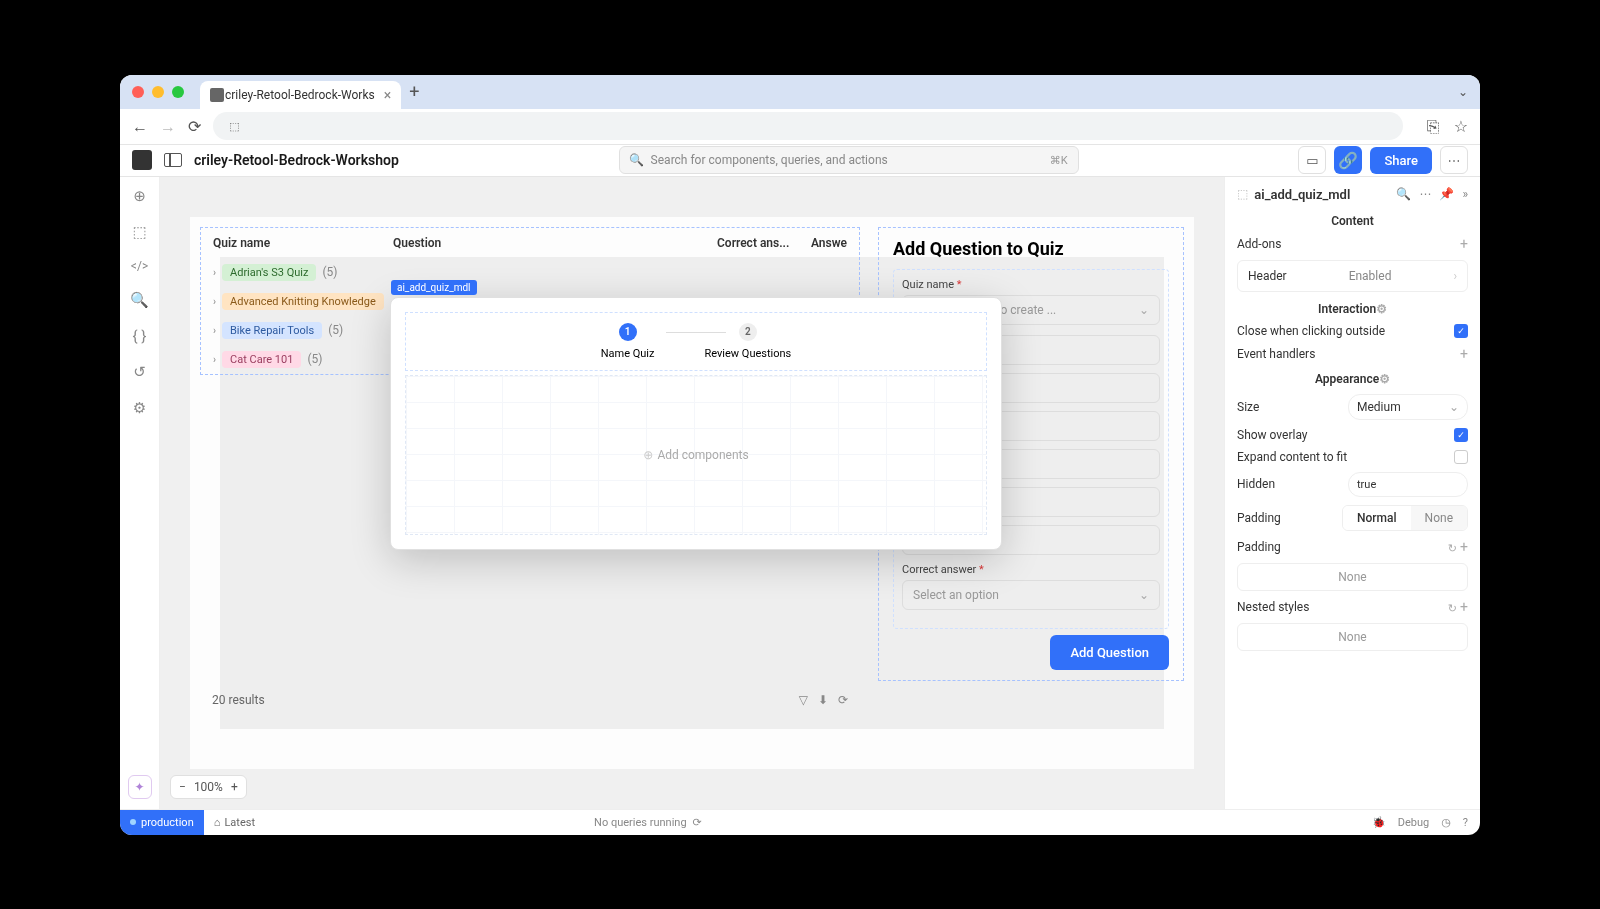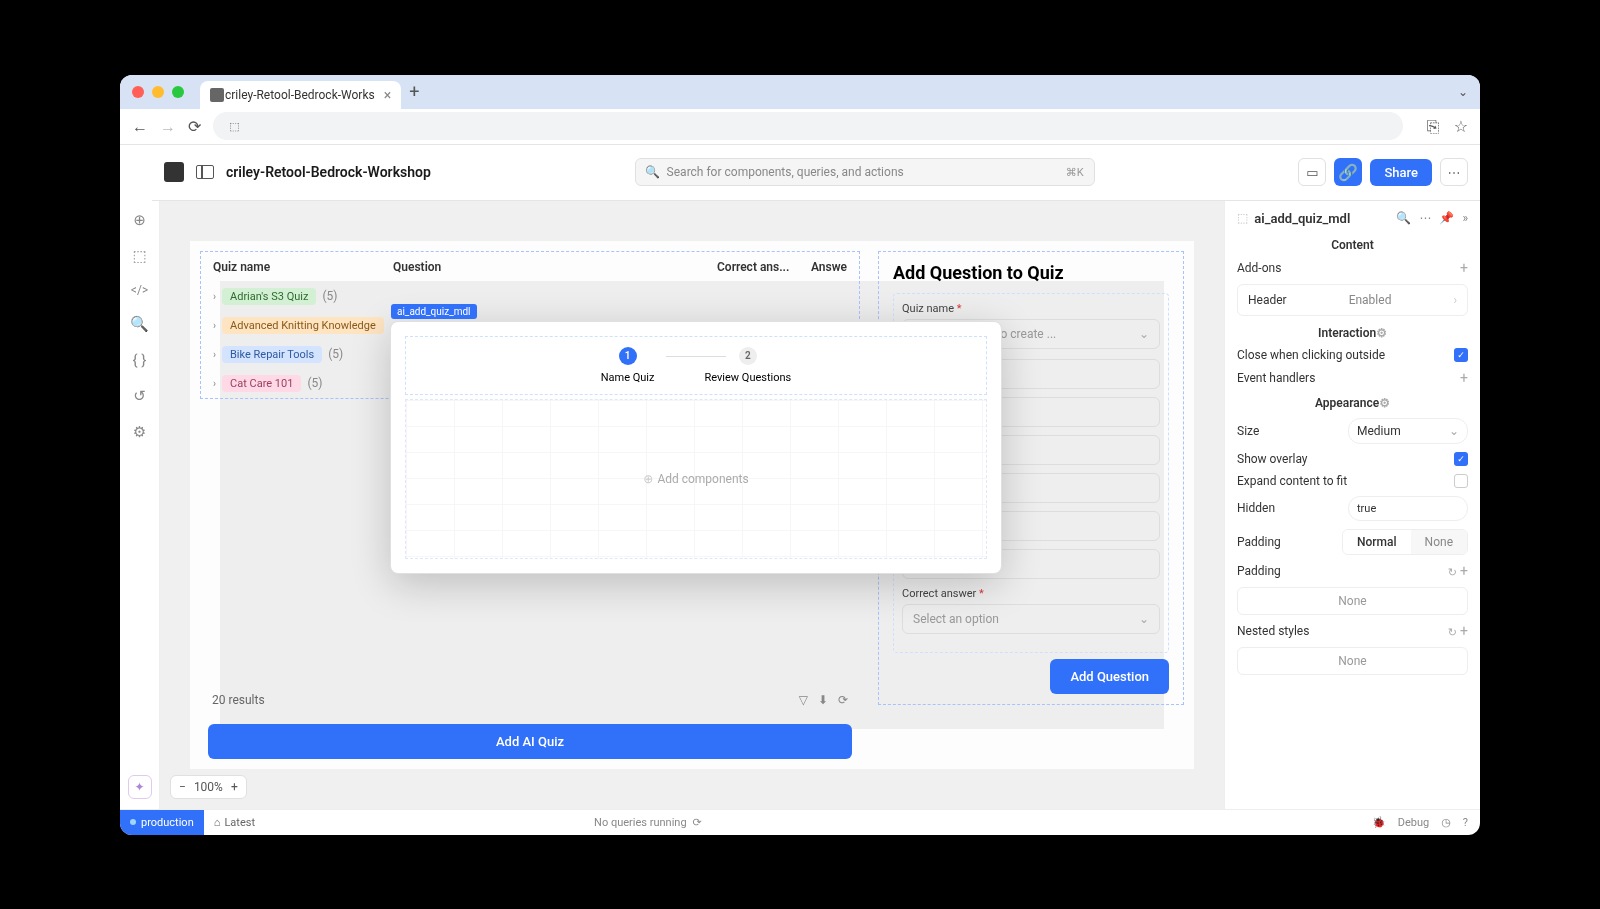--- a/index.html
+++ b/index.html
@@ -19,21 +19,21 @@
 .newtab { margin-left: 8px; color: #555; font-size: 18px; cursor: pointer; }
 .chrome-expand { margin-left: auto; color: #555; font-size: 12px; }
 
 .addrbar { height: 36px; display: flex; align-items: center; padding: 0 12px; gap: 12px; border-bottom: 1px solid #e5e5e5; }
 .nav-icn { color: #555; font-size: 16px; cursor: pointer; }
 .url-field { flex: 1; height: 28px; background: #f1f3f4; border-radius: 14px; display: flex; align-items: center; padding: 0 12px; }
 .url-chip { width: 18px; height: 18px; display: flex; align-items: center; justify-content: center; color: #555; font-size: 11px; }
 .addr-icons { display: flex; gap: 14px; color: #555; font-size: 16px; margin-left: 12px; }
 
 
-.app-hdr { height: 56px; display: flex; align-items: center; padding: 0 12px; gap: 12px; border-bottom: 1px solid #e5e5e5; margin-left: 32px; }
+.app-hdr { height: 32px; display: flex; align-items: center; padding: 0 12px; gap: 12px; border-bottom: 1px solid #e5e5e5; }
 .logo-sq { width: 20px; height: 20px; background: #333; border-radius: 3px; }
 .panel-toggle { width: 18px; height: 14px; border: 1.5px solid #555; border-radius: 2px; position: relative; }
 .panel-toggle::before { content: ''; position: absolute; left: 4px; top: 0; bottom: 0; width: 1.5px; background: #555; }
 .app-title { font-size: 14px; font-weight: 600; color: #1a1a1a; }
 .search-app { margin: 0 auto; width: 460px; height: 28px; background: #f5f5f5; border: 1px solid #e0e0e0; border-radius: 6px; display: flex; align-items: center; padding: 0 10px; font-size: 12px; color: #888; }
 .search-app .sicn { margin-right: 6px; }
 .search-k { margin-left: auto; font-size: 11px; color: #999; }
 .hdr-right { display: flex; align-items: center; gap: 8px; }
 .hdr-icn-btn { width: 28px; height: 28px; border: 1px solid #e0e0e0; border-radius: 6px; display: flex; align-items: center; justify-content: center; color: #555; cursor: pointer; font-size: 13px; }
 .share-btn { background: #3170f9; color: #fff; border: none; border-radius: 6px; padding: 6px 14px; font-size: 13px; font-weight: 500; cursor: pointer; }
@@ -220,21 +220,20 @@
         </div>
 
         <div class="results-bar">
           <span>20 results</span>
           <div class="rb-icons">
             <span>▽</span>
             <span>⬇</span>
             <span>⟳</span>
           </div>
         </div>
-        <button class="add-ai-btn">Add AI Quiz</button>
 
         <div class="add-q-panel">
           <div class="add-q-title">Add Question to Quiz</div>
           <div style="border:1px dashed #cfe0ff;padding:8px;border-radius:4px;">
             <div class="fld-label"><span>Quiz name</span> <span class="req">*</span></div>
             <div class="sel-box">
               <span>ite a new name to create ...</span>
               <span style="color:#aaa">⌄</span>
             </div>
             <div class="inp-box"></div>

